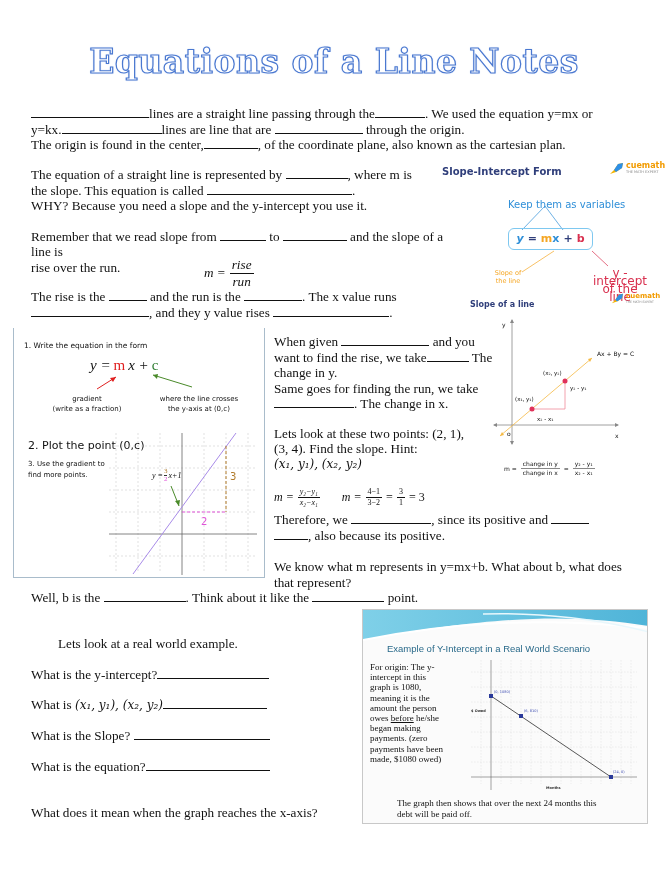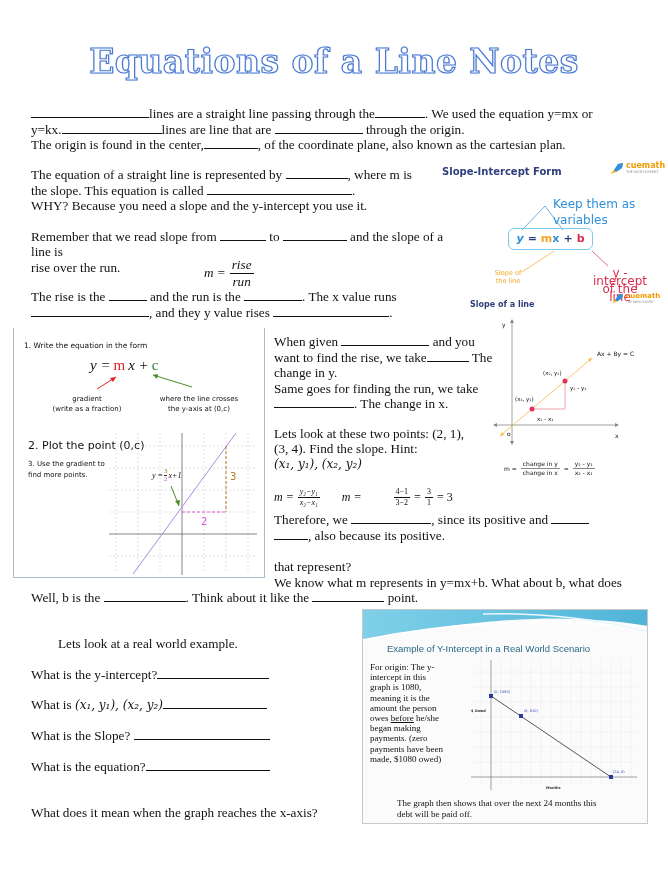--- a/index.html
+++ b/index.html
@@ -68,21 +68,21 @@
   <div class="abs" style="left:168px; top:2px; display:flex; align-items:center; gap:2px;">
     <svg width="16" height="14" viewBox="0 0 16 14">
         <path d="M2 12 L6 8 L10 2 L15 1 L14 6 L8 10 Z" fill="#f5b400"></path>
         <path d="M6 8 L10 2 L15 1 L14 6 L8 10 Z" fill="#2d8fe6"></path>
       </svg>
     <div style="line-height:7px;">
       <div style="font-size:8px; font-weight:bold; color:#f29b00;">cuemath</div>
       <div style="font-size:3.5px; color:#888;">THE MATH EXPERT</div>
     </div>
   </div>
-  <div class="abs" style="left:68px; top:37px; font-size:12px; color:#2f8fd8;margin-left:45px;">Keep them as variables</div>
+  <div class="abs" style="left:68px; top:37px; font-size:10px; color:#2f8fd8;">Keep them as variables</div>
   <svg class="abs" style="left:0; top:0;" width="228" height="150">
     <line x1="105" y1="46" x2="82" y2="70" stroke="#2f8fd8" stroke-width="0.7"></line>
     <line x1="105" y1="46" x2="123" y2="70" stroke="#2f8fd8" stroke-width="0.7"></line>
     <line x1="114" y1="91" x2="82" y2="112" stroke="#f5a623" stroke-width="0.7"></line>
     <line x1="152" y1="91" x2="168" y2="106" stroke="#d9304f" stroke-width="0.7"></line>
   </svg>
   <div class="abs" style="left:68px; top:68px; width:85px; height:22px; border:1px solid #7ec8f0; border-radius:6px; display:flex; align-items:center; justify-content:center; gap:4px; font-size:11px; font-weight:bold;">
     <span style="color:#2f8fd8; font-style:italic;">y</span>
     <span style="color:#2f3e7a;">=</span>
     <span><span style="color:#f5a623;">m</span><span style="color:#2f8fd8;">x</span></span>
@@ -185,40 +185,40 @@
 </div>
 
 <div class="abs" style="left:274px; top:487px; display:flex; align-items:center; gap:4px; font-style:italic; font-size:12px;">
   <span>m =</span>
   <span class="frac" style="font-size:8px; line-height:10px;">
     <span class="num">y₂−y₁</span>
     <span>x₂−x₁</span>
   </span>
   <span style="width:14px"></span>
   <span>m =</span>
-  <span class="frac" style="font-size:8px; line-height:10px; font-style:normal;margin-left:28px;">
+  <span class="frac" style="font-size:8px; line-height:10px; font-style:normal;">
     <span class="num">4−1</span>
     <span>3−2</span>
   </span>
   <span style="font-style:normal;">=</span>
   <span class="frac" style="font-size:8px; line-height:10px; font-style:normal;">
     <span class="num">3</span>
     <span>1</span>
   </span>
   <span style="font-style:normal;">= 3</span>
 </div>
 
 <div class="abs" style="left:274px; top:512px; width:330px;">
   <div style="white-space:nowrap;"><span>Therefore, we</span> <span class="blank" style="width:80px"></span><span>, since its positive and</span> <span class="blank" style="width:38px"></span></div>
   <div><span class="blank" style="width:34px"></span><span>, also because its positive.</span></div>
 </div>
 
 <div class="abs" style="left:274px; top:559px; width:390px;">
+  <div>We know what m represents in y=mx+b. What about b, what does</div>
   <div>that represent?</div>
-  <div>We know what m represents in y=mx+b. What about b, what does</div>
 </div>
 
 <div class="abs" style="left:31px; top:590px; white-space:nowrap;">
   <span>Well, b is the</span> <span class="blank" style="width:82px"></span><span>. Think about it like the</span> <span class="blank" style="width:72px"></span> <span>point.</span>
 </div>
 
 <div class="abs" style="left:480px; top:312px; width:188px; height:175px; font-family:'DejaVu Sans', sans-serif;">
   <svg class="abs" style="left:0; top:0;" width="188" height="175">
     <line x1="32" y1="8" x2="32" y2="132" stroke="#888" stroke-width="0.8"></line>
     <polygon points="32,7 30,11 34,11" fill="#888"></polygon>

